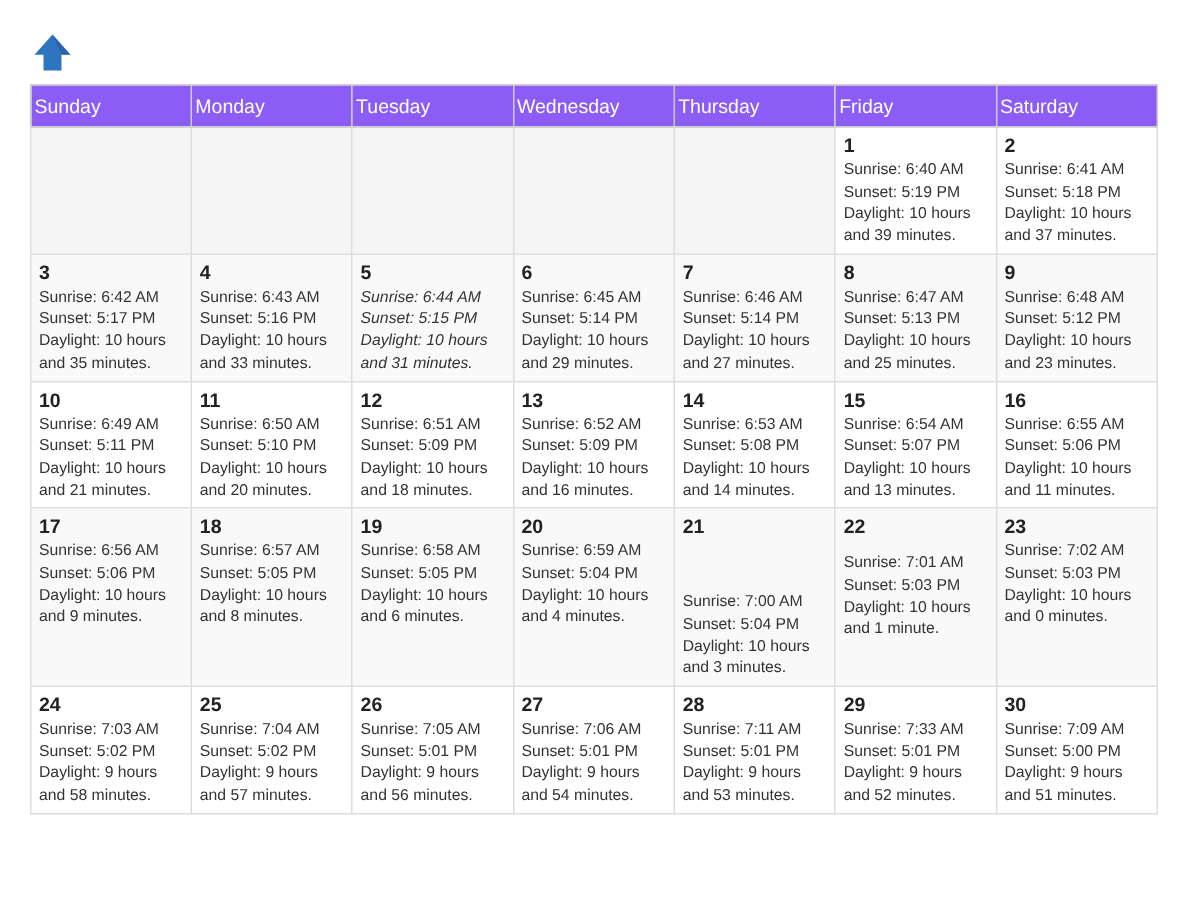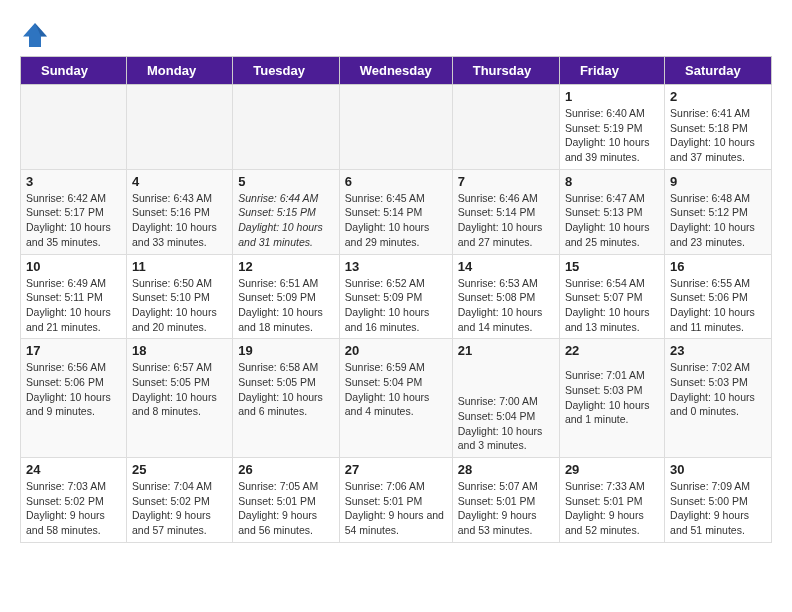--- a/index.html
+++ b/index.html
@@ -44,25 +44,25 @@
     .location-title {
       font-size: 16px;
       color: #333;
     }
     .calendar {
       width: 100%;
       border-collapse: collapse;
       margin-top: 6px;
     }
     .calendar th {
-      background-color: #4c1d95;
+      background-color: #8b5cf6;
       color: #fff;
       font-size: 13px;
-      font-weight: bold;
-      padding: 6px 20px;
+      font-weight: normal;
+      padding: 6px 2px;
       text-align: left;
       border: 1px solid #ccc;
     }
     .calendar td {
       vertical-align: top;
       border: 1px solid #ddd;
       padding: 4px 5px;
       font-size: 10.5px;
       color: #333;
       background: #fff;
@@ -293,21 +293,21 @@
 Daylight: 9 hours and 56 minutes.</div>
         </td>
         <td>
           <span class="day-number">27</span>
           <div class="day-info" style="white-space: pre-line;">Sunrise: 7:06 AM
 Sunset: 5:01 PM
 Daylight: 9 hours and 54 minutes.</div>
         </td>
         <td>
           <span class="day-number">28</span>
-          <div class="day-info" style="white-space: pre-line;">Sunrise: 5:07 AM
+          <div class="day-info" style="white-space: pre-line;">Sunrise: 7:11 AM
 Sunset: 5:01 PM
 Daylight: 9 hours and 53 minutes.</div>
         </td>
         <td>
           <span class="day-number">29</span>
           <div class="day-info" style="white-space: pre-line;">Sunrise: 7:33 AM
 Sunset: 5:01 PM
 Daylight: 9 hours and 52 minutes.</div>
         </td>
         <td>

